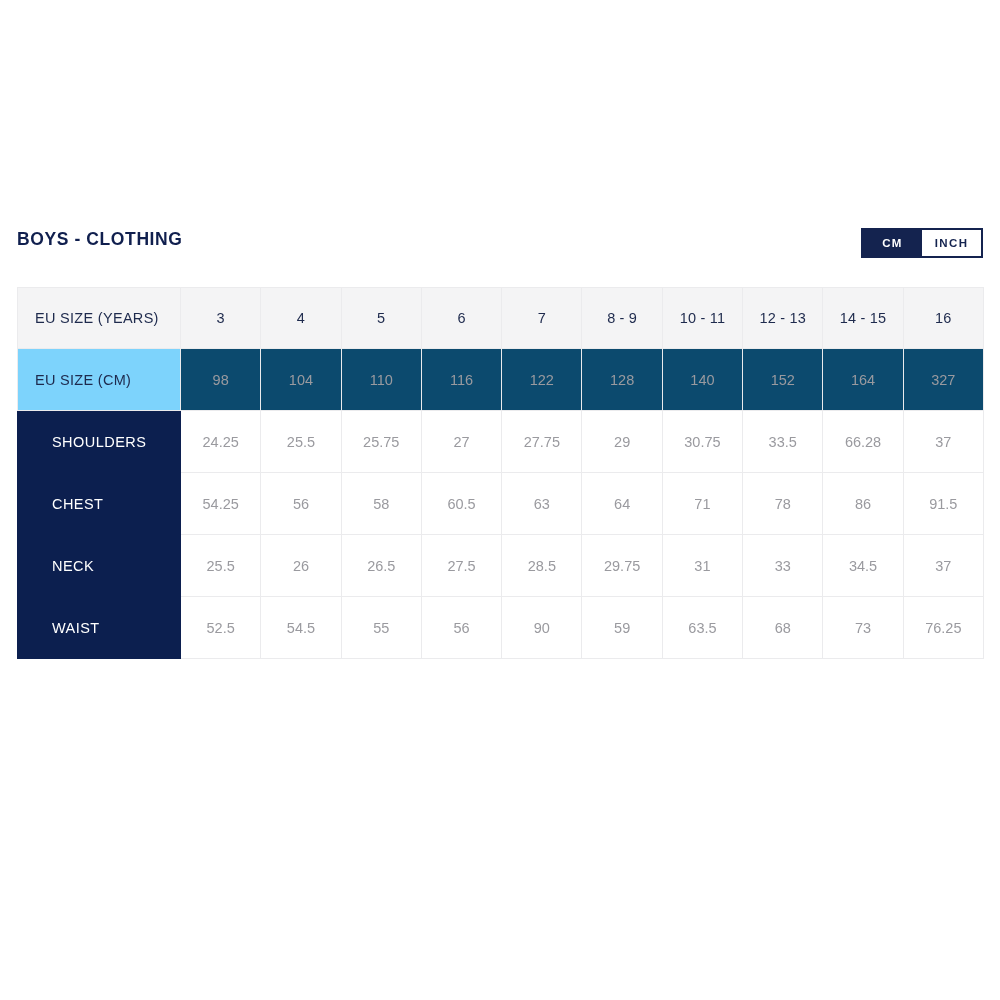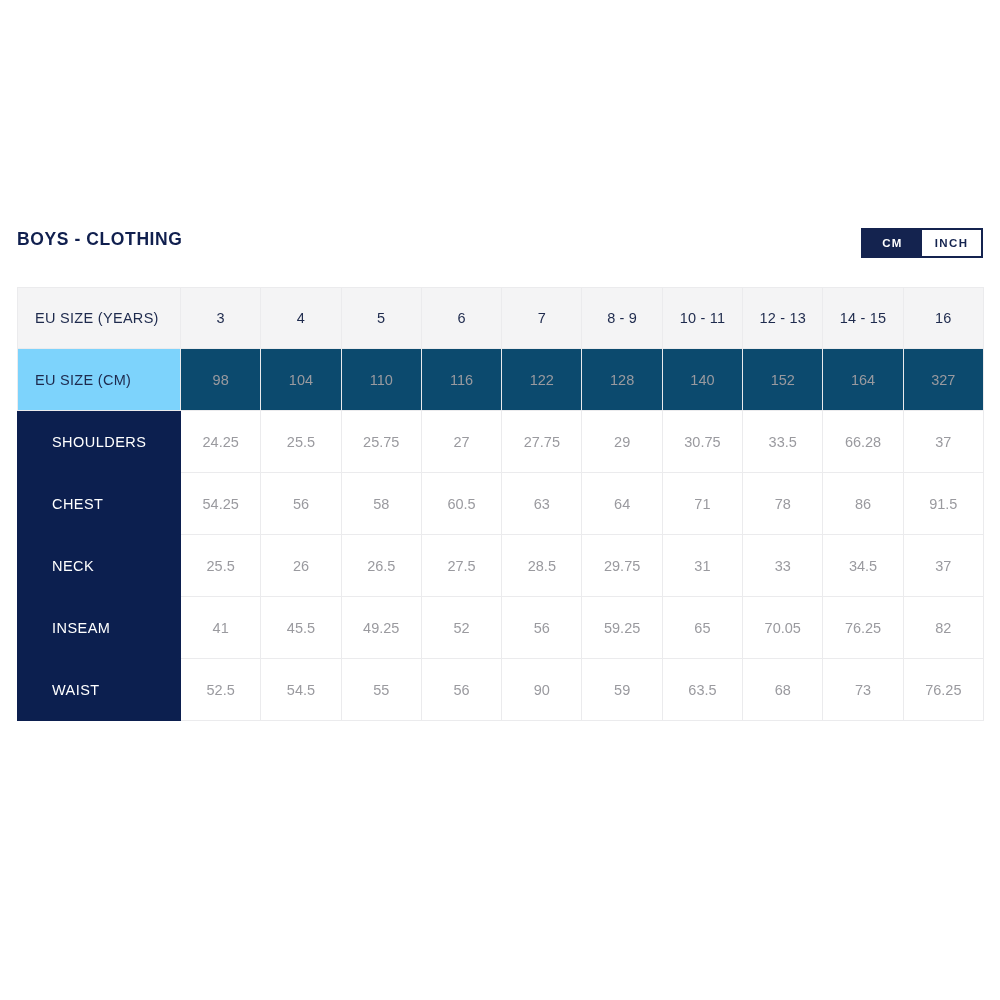--- a/index.html
+++ b/index.html
@@ -242,33 +242,20 @@
           <td>26.5</td>
           <td>27.5</td>
           <td>28.5</td>
           <td>29.75</td>
           <td>31</td>
           <td>33</td>
           <td>34.5</td>
           <td>37</td>
         </tr>
 
-        <tr class="data-row">
-          <td class="rowlabel">INSEAM</td>
-          <td>41</td>
-          <td>45.5</td>
-          <td>49.25</td>
-          <td>52</td>
-          <td>56</td>
-          <td>59.25</td>
-          <td>65</td>
-          <td>70.05</td>
-          <td>76.25</td>
-          <td>82</td>
-        </tr>
 
         <tr class="data-row">
           <td class="rowlabel">WAIST</td>
           <td>52.5</td>
           <td>54.5</td>
           <td>55</td>
           <td>56</td>
           <td>90</td>
           <td>59</td>
           <td>63.5</td>

